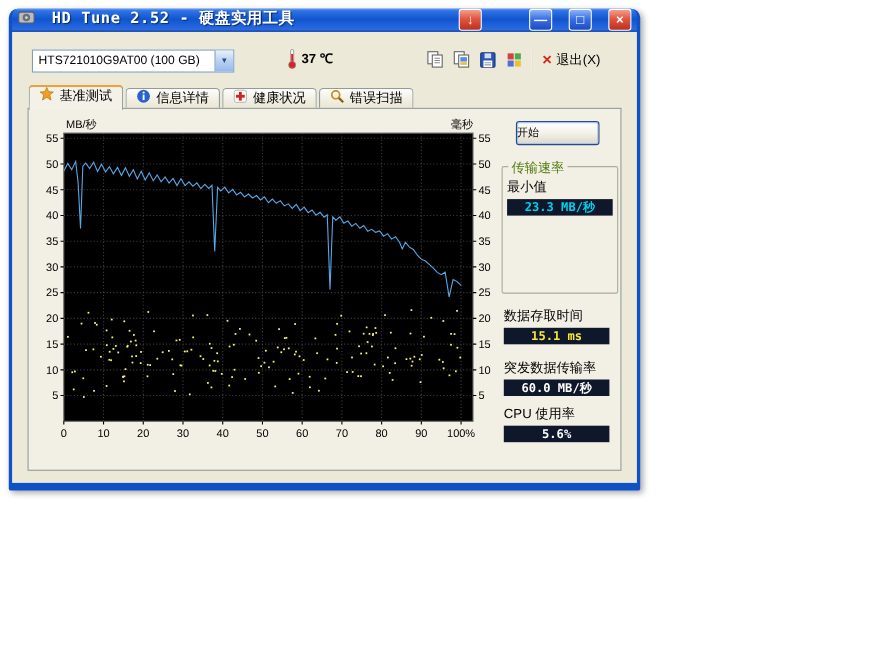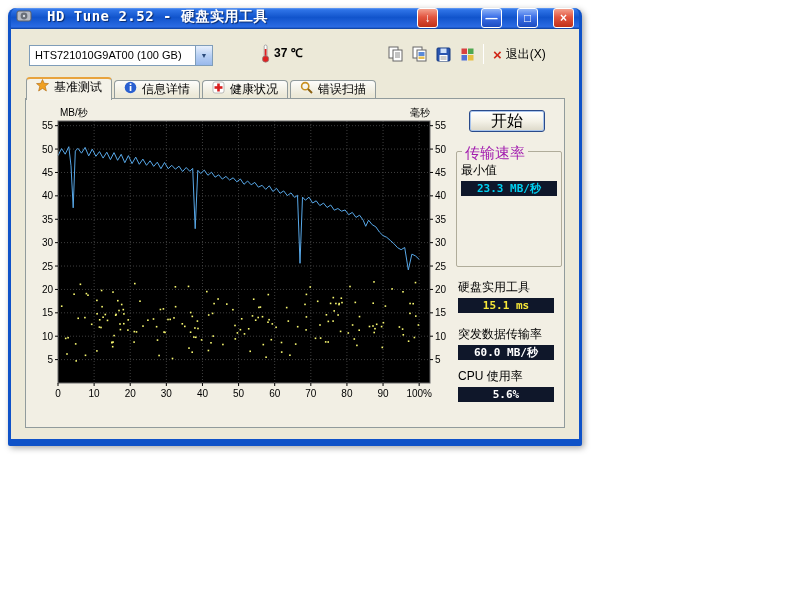--- a/index.html
+++ b/index.html
@@ -35,25 +35,25 @@
   .tab.active{height:23px;z-index:3;background:#f4f2e8;border-top:2px solid #e8a33d}
 
   .tab-page{position:absolute;left:14px;top:69px;width:540px;height:330px;background:#f2efe4;border:1px solid #919b9c;z-index:2}
 
   
   #chart-svg{position:absolute;left:4px;top:6px}
   #chart-svg text{font:10px "Liberation Sans",sans-serif;fill:#000}
   #chart-svg text.axis{font-size:10px}
 
   
-  .start-btn{position:absolute;left:443px;top:11px;width:76px;height:22px;font-size:16px;color:#000;
+  .start-btn{position:absolute;left:443px;top:11px;width:76px;height:22px;font-size:10px;color:#000;
     background:linear-gradient(#ffffff,#f4f2e8 50%,#dcd8c8);border:1px solid #2a4a8a;border-radius:3px;box-shadow:inset 0 0 0 1px #a8c4ec;
-    display:flex;align-items:center;justify-content:center;cursor:default}
+    display:flex;align-items:center;justify-content:flex-start;cursor:default}
   .group{position:absolute;left:430px;top:52px;width:106px;height:116px;border:1px solid #b0ac9a;border-radius:2px}
-  .group-legend{position:absolute;top:-8px;left:5px;background:#f2efe4;padding:0 3px;font-size:15px;color:#a21caf}
+  .group-legend{position:absolute;top:-8px;left:5px;background:#f2efe4;padding:0 3px;font-size:12px;color:#4d7c0f}
   .group-inner{padding:10px 0 0 4px;display:flex;flex-direction:column}
   .stat-label{font-size:12px;color:#000;margin-bottom:2px}
   .field{width:96px;height:15px;background:#0f172a;color:#00d0f0;font:bold 11px "DejaVu Sans Mono",monospace;
     display:flex;align-items:center;justify-content:center;white-space:nowrap}
   .field.yellow{color:#f8e838}
   .field.white{color:#ffffff}
   .group-inner .row{margin-bottom:3px}
   .stat{position:absolute;left:432px;width:106px}
   .stat.access{top:180px}
   .stat.burst{top:227px}
@@ -459,21 +459,21 @@
         <span class="group-legend">传输速率</span>
         <div class="group-inner">
           <div class="row">
             <div class="stat-label">最小值</div>
             <div class="field">23.3 MB/秒</div>
           </div>
         </div>
       </div>
 
       <div class="stat access">
-        <div class="stat-label">硬盘实用工具</div>
+        <div class="stat-label">数据存取时间</div>
         <div class="field yellow">15.1 ms</div>
       </div>
 
       <div class="stat burst">
         <div class="stat-label">突发数据传输率</div>
         <div class="field white">60.0 MB/秒</div>
       </div>
 
       <div class="stat cpu">
         <div class="stat-label">CPU 使用率</div>

